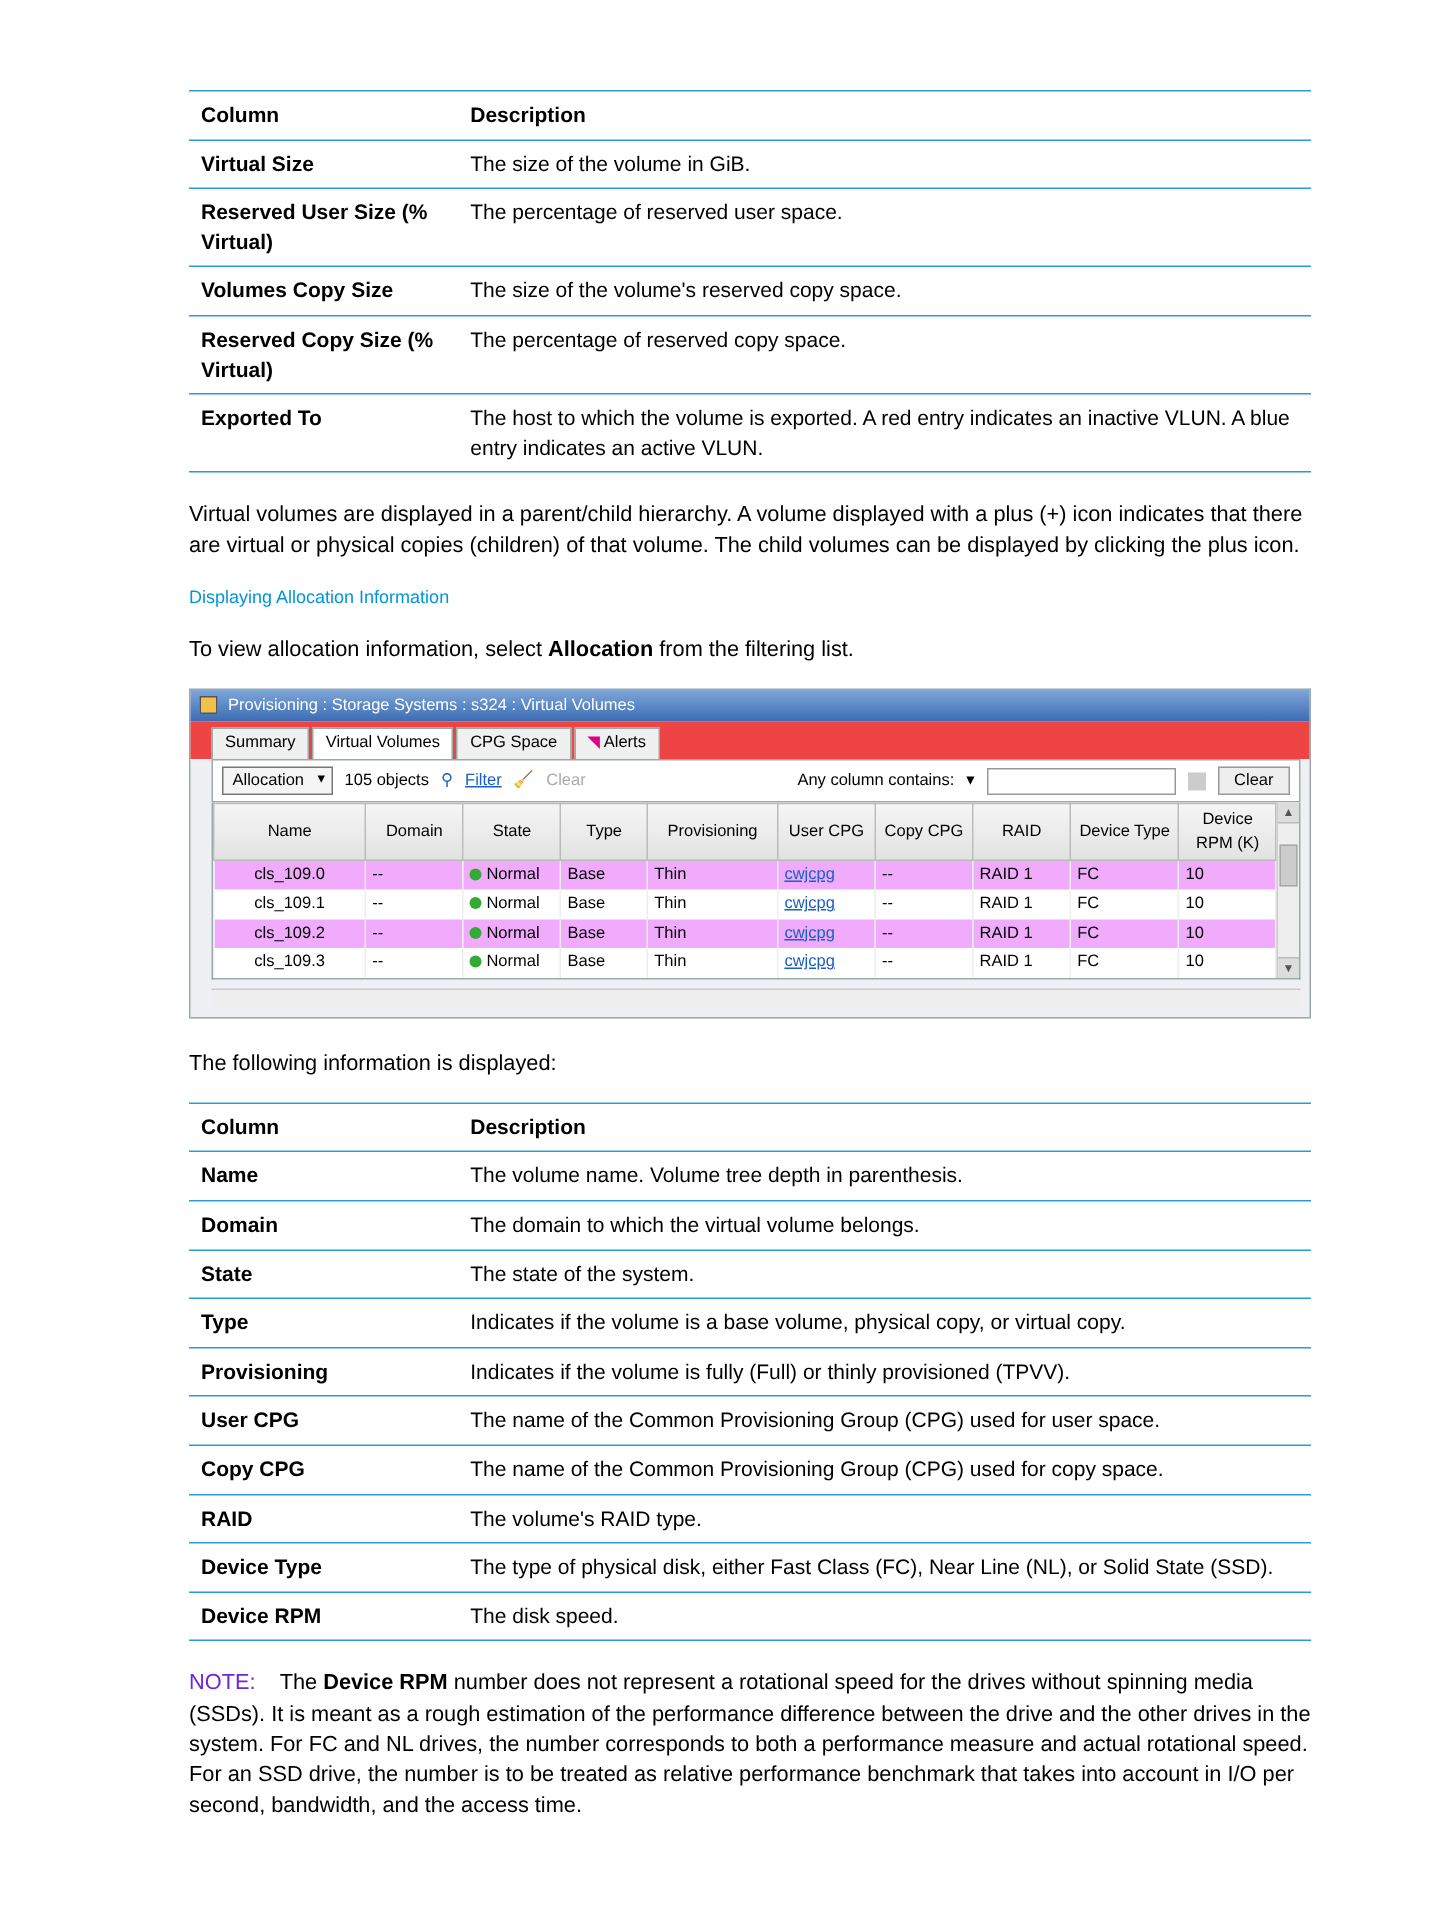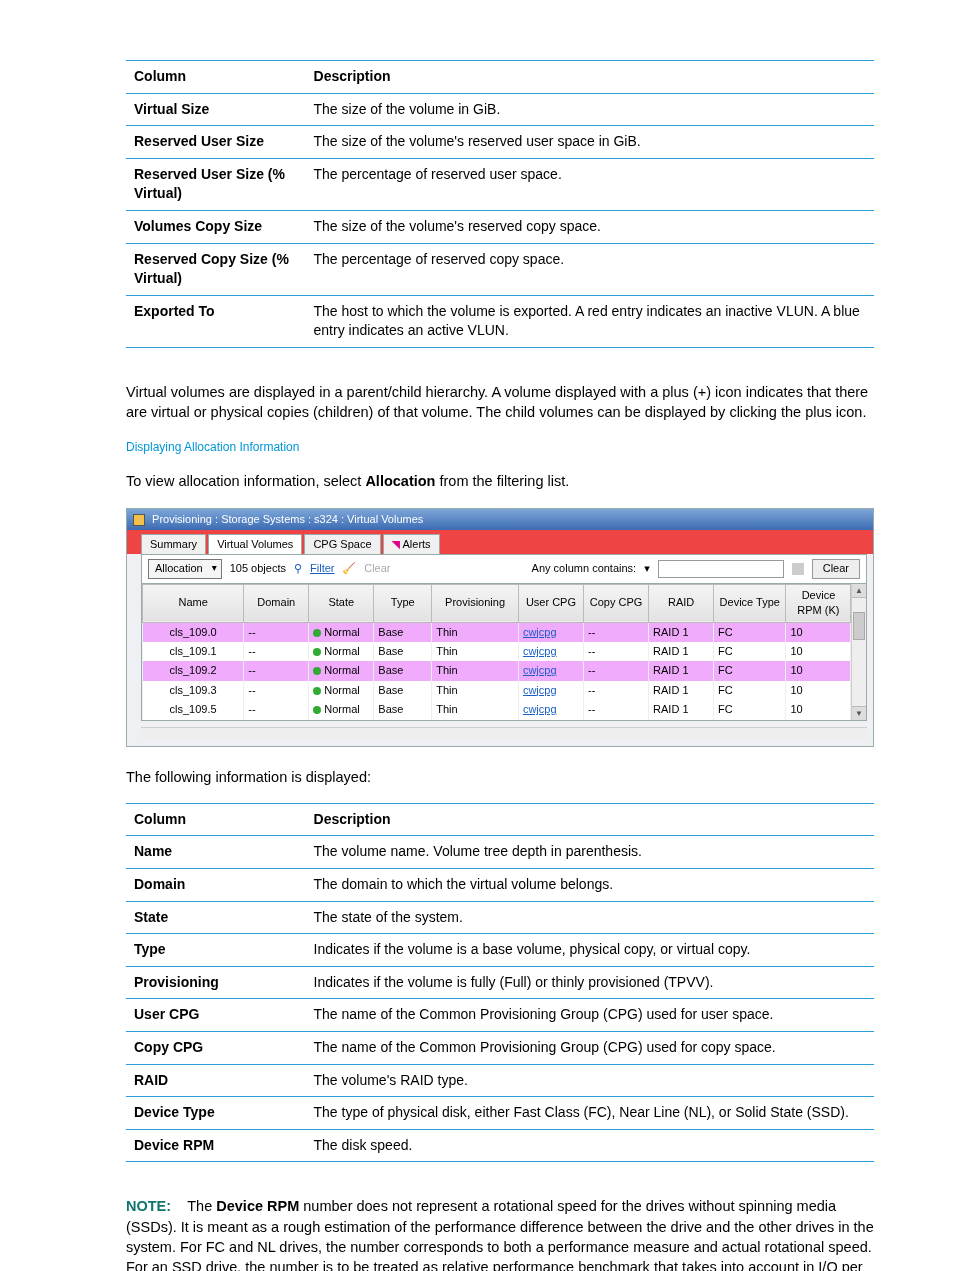--- a/index.html
+++ b/index.html
@@ -8,21 +8,21 @@
     color: #000;
     margin: 0;
     padding: 60px 80px 40px 126px;
     width: 954px;
     box-sizing: border-box;
     line-height: 1.4;
   }
   table.desc-table {
     border-collapse: collapse;
     width: 100%;
-    margin-bottom: 34px;
+    margin-bottom: 18px;
   }
   table.desc-table th, table.desc-table td {
     border-top: 1px solid #2a9cd6;
     border-bottom: 1px solid #2a9cd6;
     border-left: none;
     border-right: none;
     padding: 6px 8px;
     text-align: left;
     vertical-align: top;
     font-size: 14px;
@@ -32,21 +32,21 @@
   }
   .col1 { width: 24%; font-weight: bold; }
   p { margin: 10px 0 16px 0; }
   h3.section {
     color: #0096d6;
     font-weight: normal;
     font-size: 12px;
     margin: 10px 0 16px 0;
   }
   .bold { font-weight: bold; }
-  .note-label { color: #0f766e; font-weight: bold; }
+  .note-label { color: #6d28d9; font-weight: normal; }
 
   
   .app-window {
     border: 1px solid #9aa;
     margin: 14px 0 20px 0;
     font-family: Tahoma, Arial, sans-serif;
     font-size: 11px;
     background: #eef0f3;
   }
   .titlebar {
@@ -109,24 +109,20 @@
   <thead>
     <tr>
       <th class="col1">Column</th>
       <th>Description</th>
     </tr>
   </thead>
   <tbody id="t1body">
       <tr>
         <td class="col1">Virtual Size</td>
         <td>The size of the volume in GiB.</td>
-      </tr>
-      <tr>
-        <td class="col1">Reserved User Size</td>
-        <td>The size of the volume's reserved user space in GiB.</td>
       </tr>
       <tr>
         <td class="col1">Reserved User Size (% Virtual)</td>
         <td>The percentage of reserved user space.</td>
       </tr>
       <tr>
         <td class="col1">Volumes Copy Size</td>
         <td>The size of the volume's reserved copy space.</td>
       </tr>
       <tr>
@@ -249,33 +245,20 @@
             <td><span class="state-dot"></span><span>Normal</span></td>
             <td>Base</td>
             <td>Thin</td>
             <td class="linkcell">cwjcpg</td>
             <td>--</td>
             <td>RAID 1</td>
             <td>FC</td>
             <td class="num">10</td>
             <td></td>
           </tr>
-          <tr>
-            <td style="text-align:center">cls_109.5</td>
-            <td>--</td>
-            <td><span class="state-dot"></span><span>Normal</span></td>
-            <td>Base</td>
-            <td>Thin</td>
-            <td class="linkcell">cwjcpg</td>
-            <td>--</td>
-            <td>RAID 1</td>
-            <td>FC</td>
-            <td class="num">10</td>
-            <td></td>
-          </tr>
         </tbody>
     </table>
     <div class="scrollbar">
       <div class="arrow up">▲</div>
       <div class="thumb"></div>
       <div class="arrow down">▼</div>
     </div>
   </div>
   <div class="hscroll"></div>
 </div>

